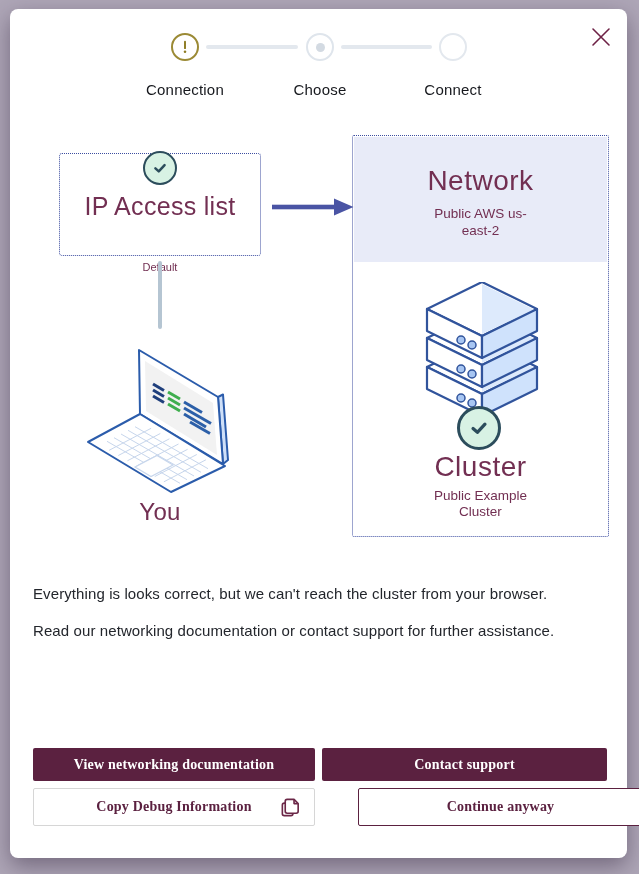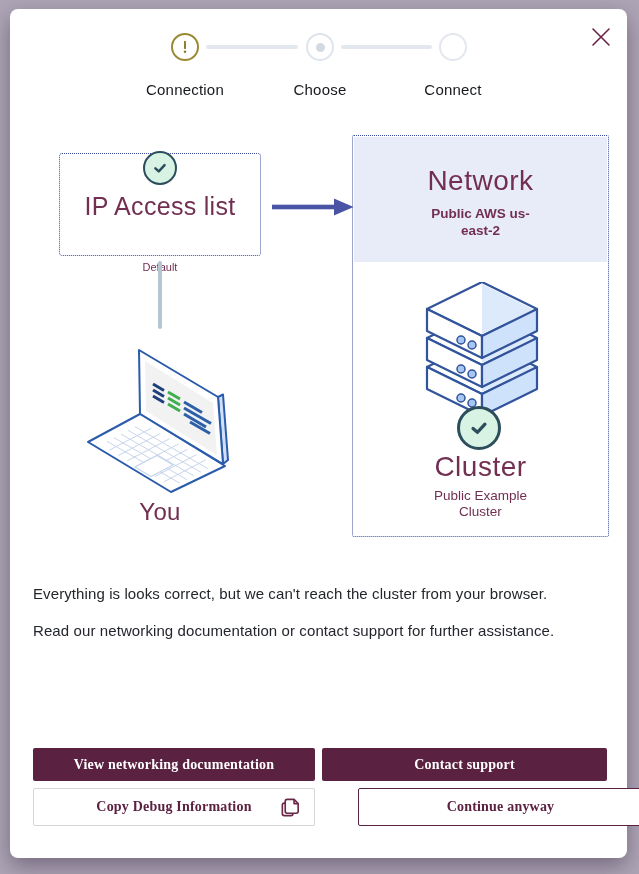--- a/index.html
+++ b/index.html
@@ -62,21 +62,21 @@
   .net-panel{
     position:absolute; left:342px; top:126px; width:257px; height:402px;
     box-sizing:border-box; border:1px dotted var(--dotted-border); border-radius:2px;
   }
   .net-header{
     position:absolute; left:1px; right:1px; top:1px; height:125px;
     background:var(--panel-lavender);
     display:flex; flex-direction:column; align-items:center;
   }
   .net-title{ margin-top:28px; font-size:28px; color:var(--brand-maroon); letter-spacing:.5px; }
-  .net-sub{ margin-top:8px; font-size:13.5px; line-height:17px; color:var(--brand-maroon); text-align:center;font-weight:bold; }
+  .net-sub{ margin-top:8px; font-size:13.5px; line-height:17px; color:var(--brand-maroon); text-align:center; }
   .server-wrap{ position:absolute; left:54px; top:146px; width:150px; height:140px; }
   .cluster-check{ left:104px; top:270px; }
   .cluster-title{ position:absolute; left:0; top:315px; width:100%; text-align:center;
     font-size:28px; color:var(--brand-maroon); letter-spacing:.5px; }
   .cluster-sub{ position:absolute; left:0; top:352px; width:100%; text-align:center;
     font-size:13.5px; line-height:16px; color:var(--brand-maroon); }
   
   .msg{ position:absolute; left:23px; width:580px; font-size:15px; color:var(--text-dark); letter-spacing:.1px; }
   .msg1{ top:576px; } .msg2{ top:613px; }
   

